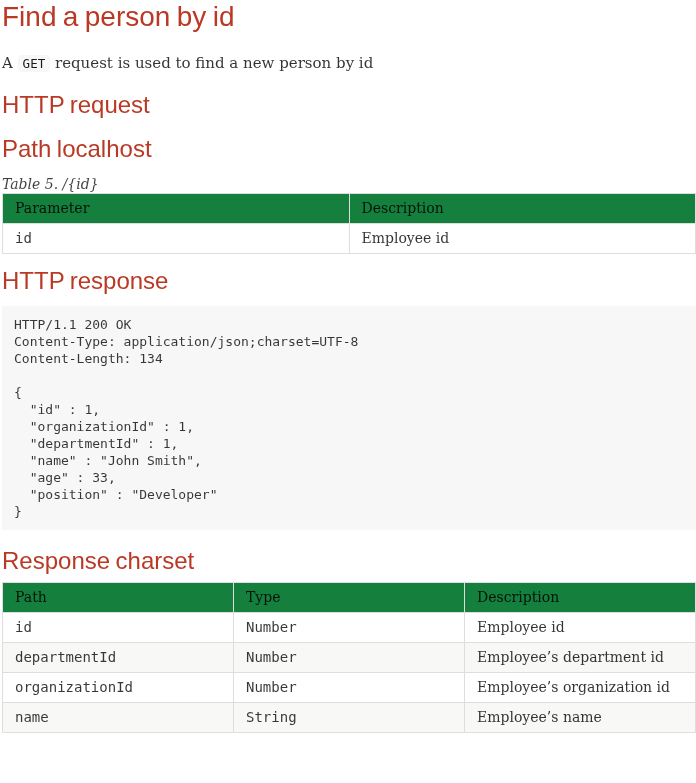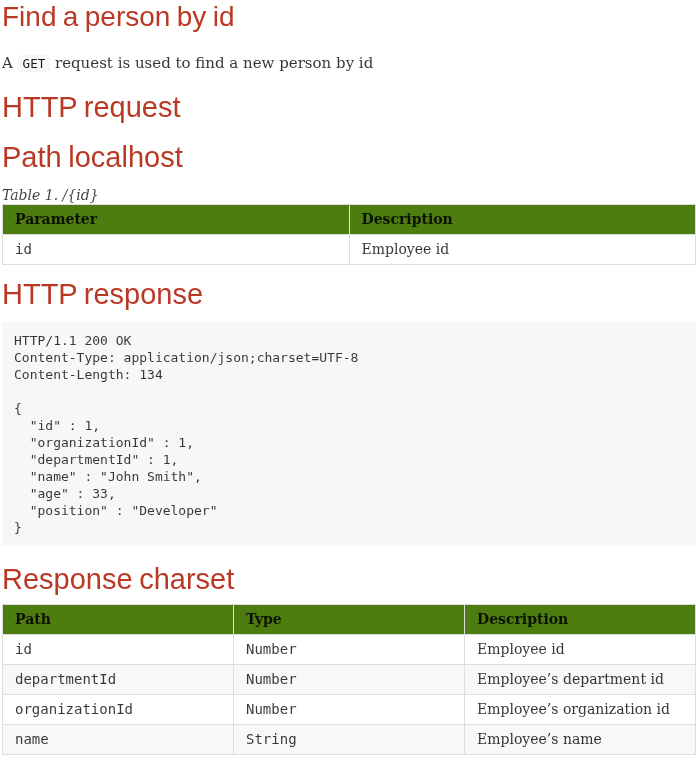--- a/index.html
+++ b/index.html
@@ -17,21 +17,21 @@
     font-weight: 300;
     color: #ba3925;
     font-size: 28px;
     line-height: 1.1;
     word-spacing: -0.05em;
   }
   h3.section-title {
     font-family: "Liberation Sans", "DejaVu Sans", sans-serif;
     font-weight: 300;
     color: #ba3925;
-    font-size: 29px;
+    font-size: 24px;
     line-height: 1.1;
     word-spacing: -0.05em;
     margin-top: 14px;
   }
   h3.mt-lg { margin-top: 18px; }
 
   p.paragraph {
     margin-top: 16px;
     font-size: 15px;
     line-height: 28px;
@@ -75,22 +75,22 @@
   table.tableblock.mt { margin-top: 8px; }
   table.tableblock th, table.tableblock td {
     border: 1px solid #dedede;
     text-align: left;
     vertical-align: middle;
     padding: 6px 12px;
     font-size: 14px;
     line-height: 17px;
   }
   table.tableblock th {
-    background: #4d7c0f;
-    font-weight: bold;
+    background: #15803d;
+    font-weight: normal;
     color: rgba(0,0,0,0.85);
   }
   table.tableblock tbody tr:nth-child(even) td { background: #f8f8f7; }
   td.mono {
     font-family: "DejaVu Sans Mono", "Liberation Mono", monospace;
     font-size: 12.5px;
     color: rgba(0,0,0,0.78);
   }
 </style>
 </head>
@@ -98,21 +98,21 @@
 
 <div class="doc">
 
   <h2 class="page-title">Find a person by id</h2>
 
   <p class="paragraph"><span>A </span><code class="inline-code">GET</code><span> request is used to find a new person by id</span></p>
 
   <h3 class="section-title">HTTP request</h3>
 
   <h3 class="section-title mt-lg">Path localhost</h3>
-  <div class="table-caption">Table 1. /{id}</div>
+  <div class="table-caption">Table 5. /{id}</div>
   <table class="tableblock">
     <thead>
       <tr>
         <th>Parameter</th>
         <th>Description</th>
       </tr>
     </thead>
     <tbody>
       <tr>
         <td class="mono">id</td>

